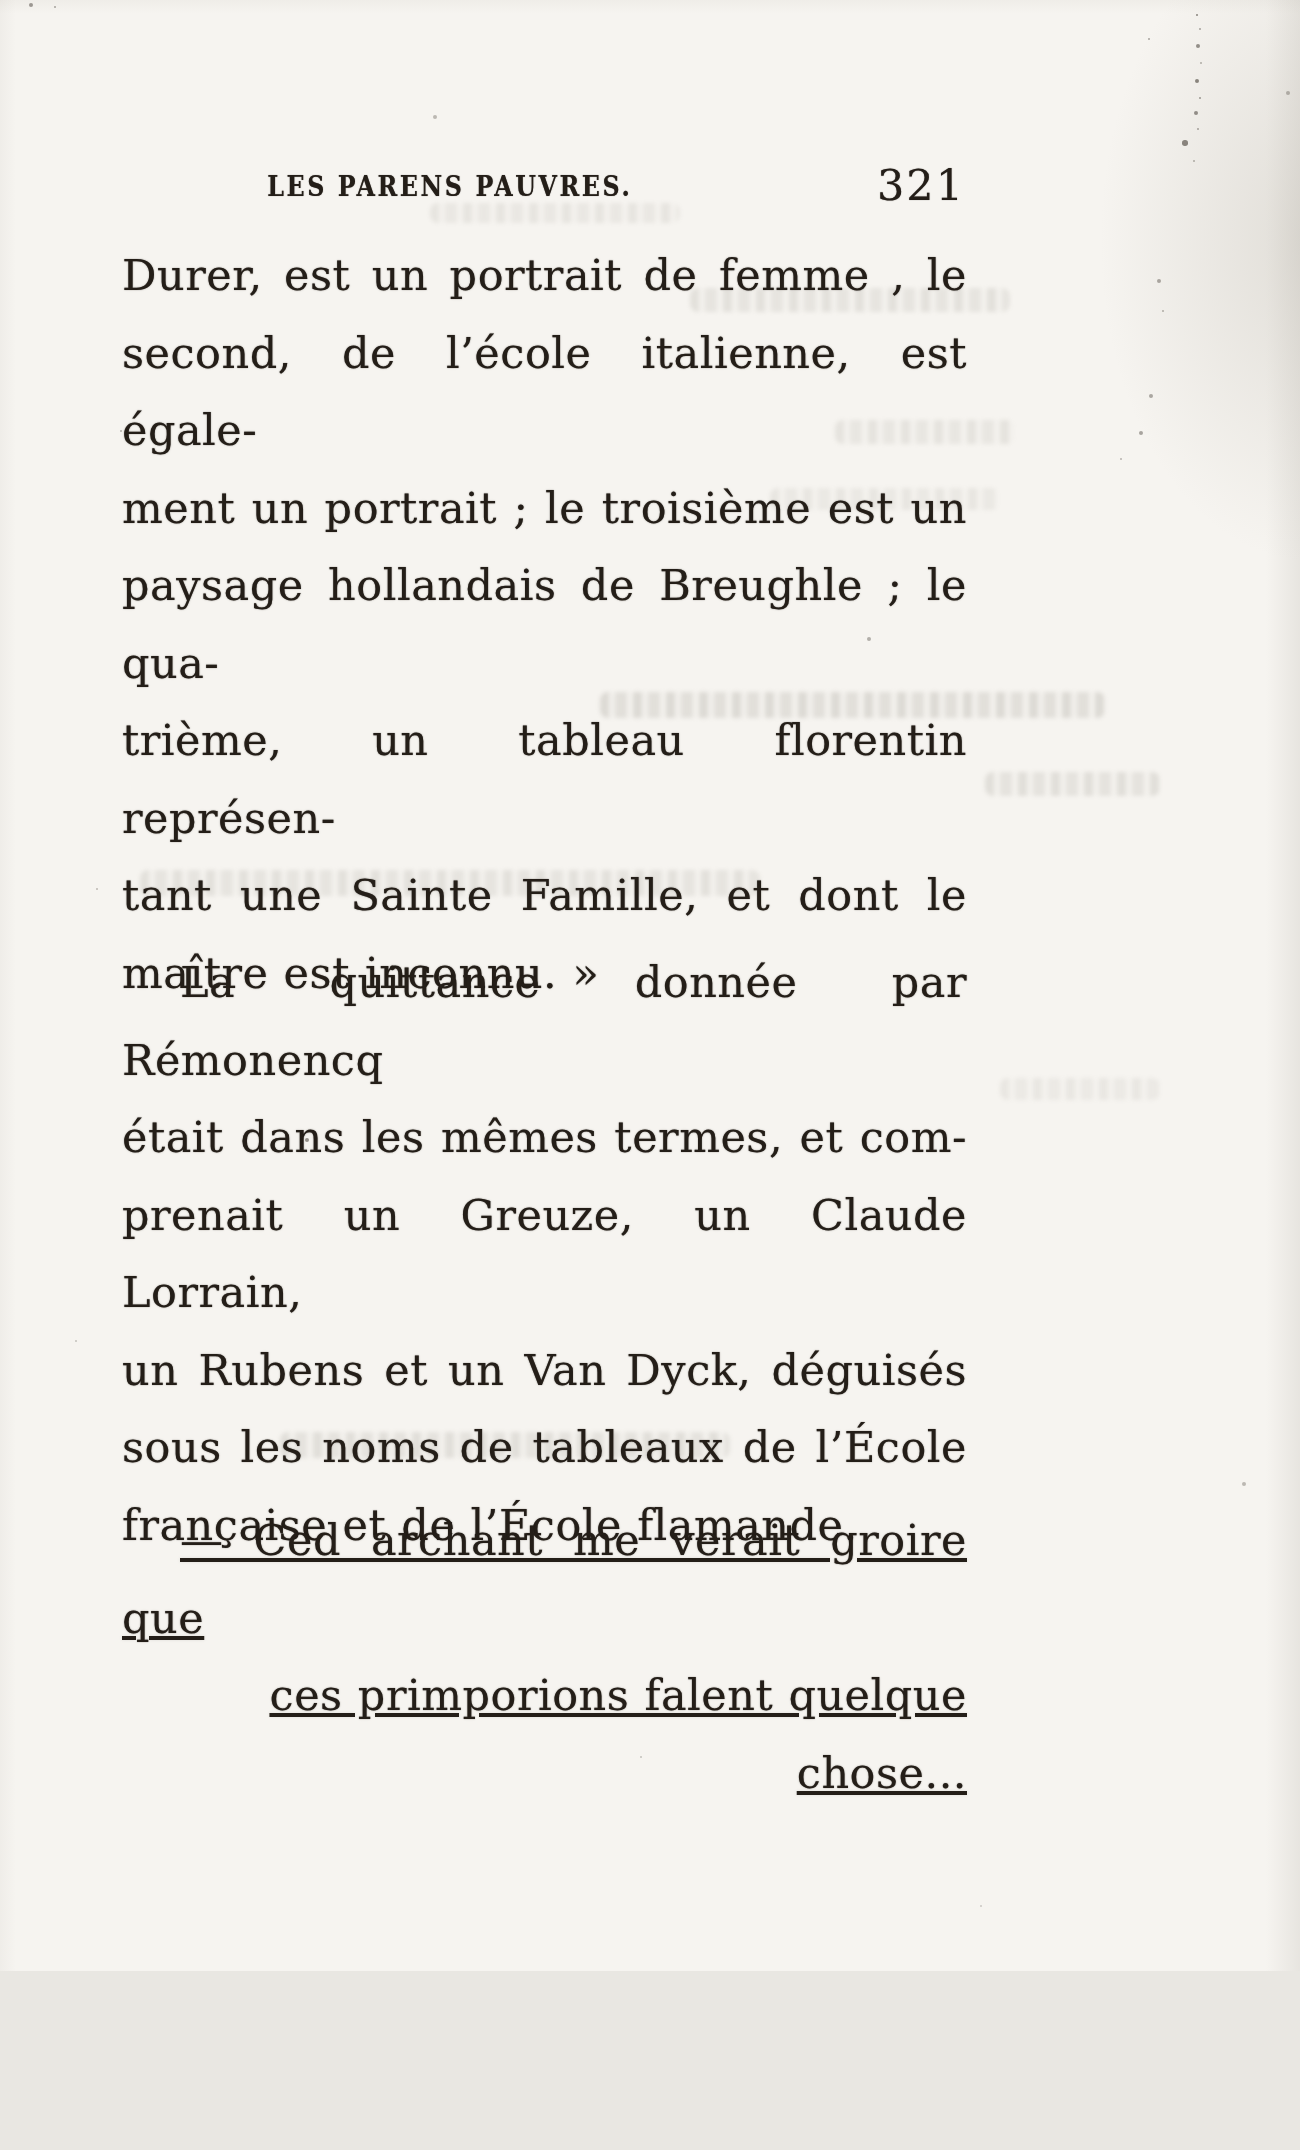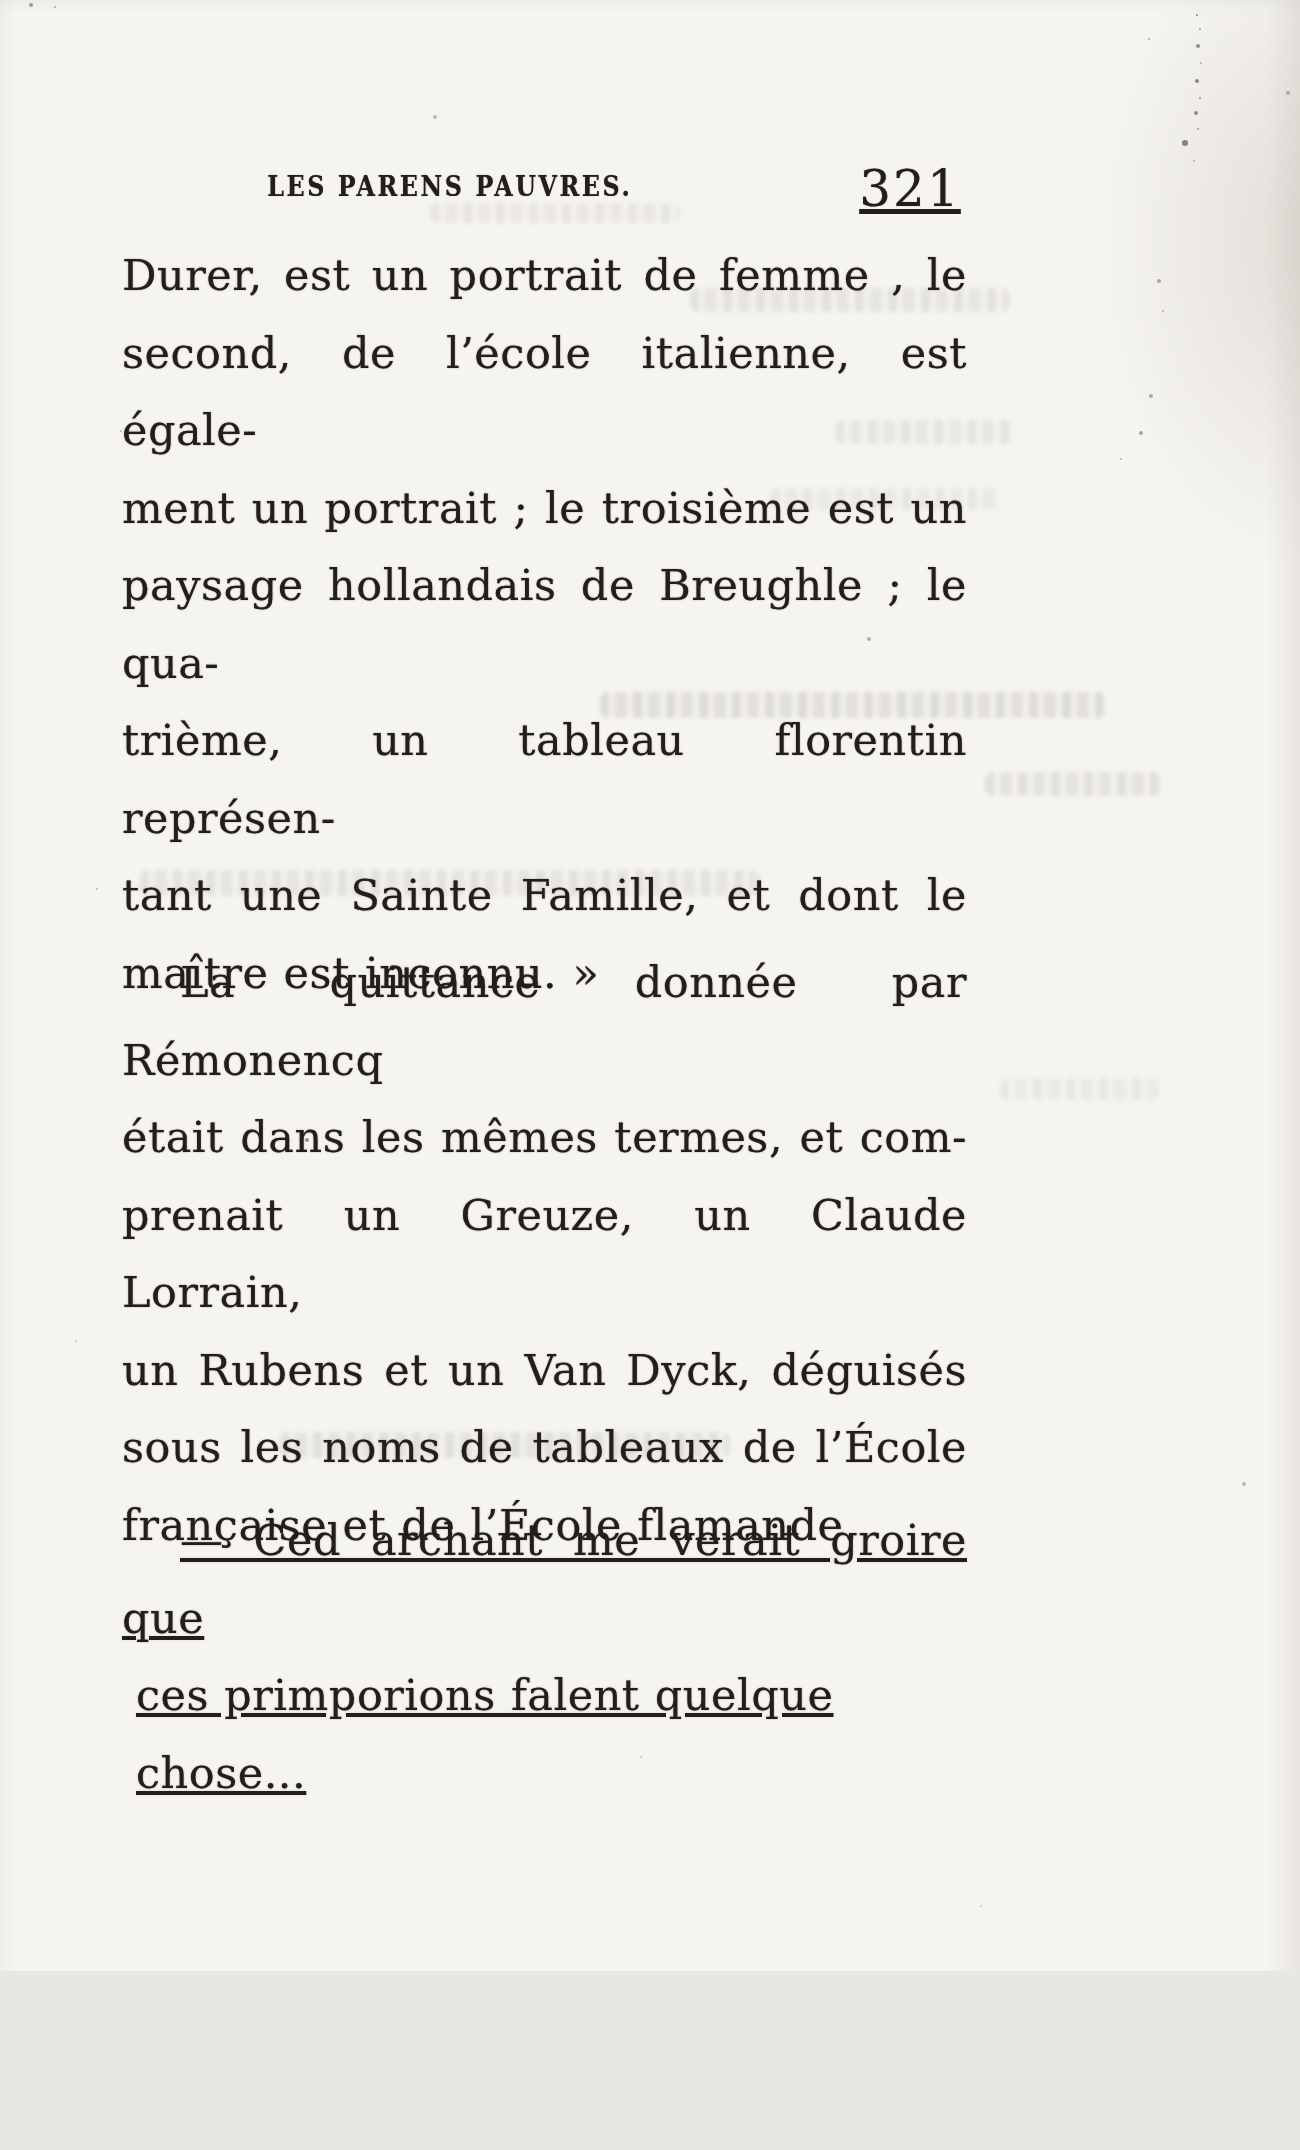--- a/index.html
+++ b/index.html
@@ -27,45 +27,44 @@
     font-weight: bold;
     letter-spacing: 3px;
     transform: scaleX(0.85);
     transform-origin: 50% 50%;
     text-shadow: 0 0 1px rgba(30,25,20,0.65);
     white-space: nowrap;
   }
   .page-number {
     position: absolute;
     left: 855px; top: 160px; width: 110px;
-    text-align: center;
-    font-size: 50px;
+    text-align: right;
+    font-size: 43px;
     letter-spacing: 2px;
     text-shadow: 0 0 1px rgba(30,25,20,0.6);
-    text-decoration: underline;
   }
 
   
   .para {
     position: absolute;
     left: 122px;
     width: 845px;
     font-size: 43px;
     line-height: 77.5px;
     letter-spacing: 0.5px;
     word-spacing: 1px;
     text-shadow: 0 0 1px rgba(34,28,22,0.62), 0 0 3px rgba(34,28,22,0.10);
   }
   .para1 { top: 237px; }
   .para2 { top: 944px; }
   .para3 { top: 1502px; text-decoration: underline; }
   .line { display: block; }
   .just { text-align: justify; text-align-last: justify; }
   .indent { text-indent: 58px; }
-  .shift { margin-left: 14px; }
+  .shift { margin-left: 14px; text-align: right; }
 
   
   .bleed {
     position: absolute;
     border-radius: 8px;
     filter: blur(2.3px);
     background: repeating-linear-gradient(90deg,
       rgba(147,143,133,0.50) 0 9px,
       rgba(147,143,133,0.08) 9px 15px,
       rgba(147,143,133,0.40) 15px 27px,

